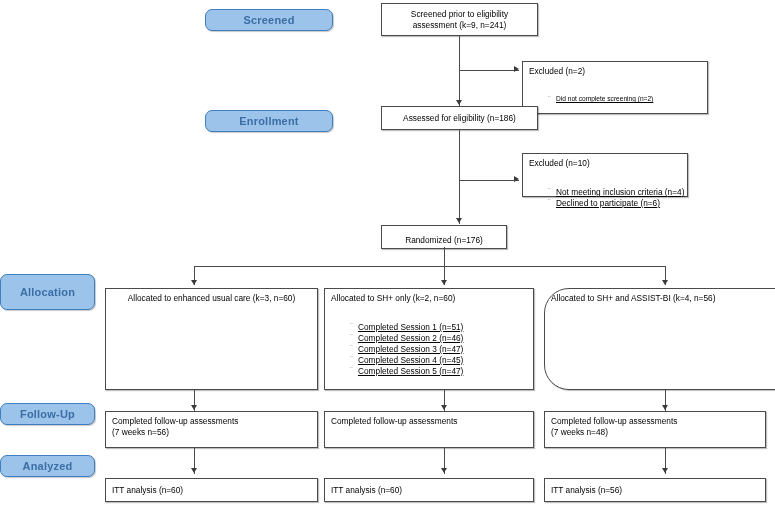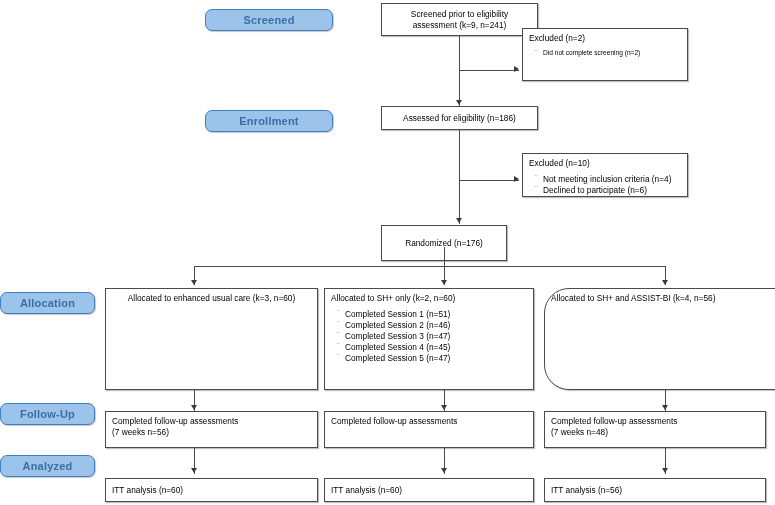--- a/index.html
+++ b/index.html
@@ -47,23 +47,24 @@
   }
   .box.center-text {
     display: flex;
     align-items: center;
     justify-content: center;
     text-align: center;
     padding: 2px 4px;
   }
   .box .title-line { display: block; white-space: nowrap; }
   .box ul {
-    margin: 5px;
+    margin: 18px;
     padding: 0;
     list-style: none;
+    text-decoration: underline;
   }
   .box ul li {
     position: relative;
     padding-left: 9px;
     white-space: nowrap;
   }
   .box ul li::before {
     content: "\00a8";
     position: absolute;
     left: 1px;
@@ -100,40 +101,40 @@
 </style>
 </head>
 <body>
 
 <div id="canvas">
 
   <div class="stage-pill" style="left:205px; top:9px; width:128px; height:22px;">Screened</div>
 
   <div class="stage-pill" style="left:205px; top:110px; width:128px; height:22px;">Enrollment</div>
 
-  <div class="stage-pill" style="left:0px; top:292px; width:95px; height:22px;">Allocation</div>
+  <div class="stage-pill" style="left:0px; top:274px; width:95px; height:36px;">Allocation</div>
 
   <div class="stage-pill" style="left:0px; top:403px; width:95px; height:22px;">Follow-Up</div>
 
   <div class="stage-pill" style="left:0px; top:455px; width:95px; height:22px;">Analyzed</div>
 
   <div class="box center-text" style="left:381px; top:3px; width:157px; height:33px;">
     <div>
       <span class="title-line">Screened prior to eligibility</span>
       <span class="title-line">assessment (k=9, n=241)</span>
     </div>
   </div>
 
   <div class="vline" style="left:459px; top:36px; height:70px;"></div>
   <div class="arrow-down" style="left:455.5px; top:100px;"></div>
 
   <div class="hline" style="left:459px; top:70px; width:60px;"></div>
   <div class="arrow-right" style="left:514px; top:66.4px;"></div>
 
-  <div class="box" style="left:522px; top:28px; width:166px; height:53px;">
+  <div class="box" style="left:522px; top:61px; width:186px; height:53px;">
     <div style="font-size:8.3px;">Excluded (n=2)</div>
     <ul>
       <li style="font-size:6.6px;">Did not complete screening (n=2)</li>
     </ul>
   </div>
 
   <div class="box center-text" style="left:381px; top:106px; width:157px; height:24px;">
     <span>Assessed for eligibility (n=186)</span>
   </div>
 
@@ -144,21 +145,21 @@
   <div class="arrow-right" style="left:514px; top:176.4px;"></div>
 
   <div class="box" style="left:522px; top:153px; width:166px; height:44px;">
     <div>Excluded (n=10)</div>
     <ul>
       <li>Not meeting inclusion criteria (n=4)</li>
       <li>Declined to participate (n=6)</li>
     </ul>
   </div>
 
-  <div class="box center-text" style="left:381px; top:225px; width:126px; height:36px;">
+  <div class="box center-text" style="left:381px; top:225px; width:126px; height:24px;align-items:flex-end;">
     <span>Randomized (n=176)</span>
   </div>
 
   <div class="vline" style="left:444px; top:247px; height:20px;"></div>
   <div class="hline" style="left:194px; top:266px; width:472px;"></div>
 
   <div class="vline" style="left:194px; top:266px; height:19px;"></div>
   <div class="arrow-down" style="left:190.5px; top:280px;"></div>
 
   <div class="vline" style="left:444px; top:266px; height:19px;"></div>

